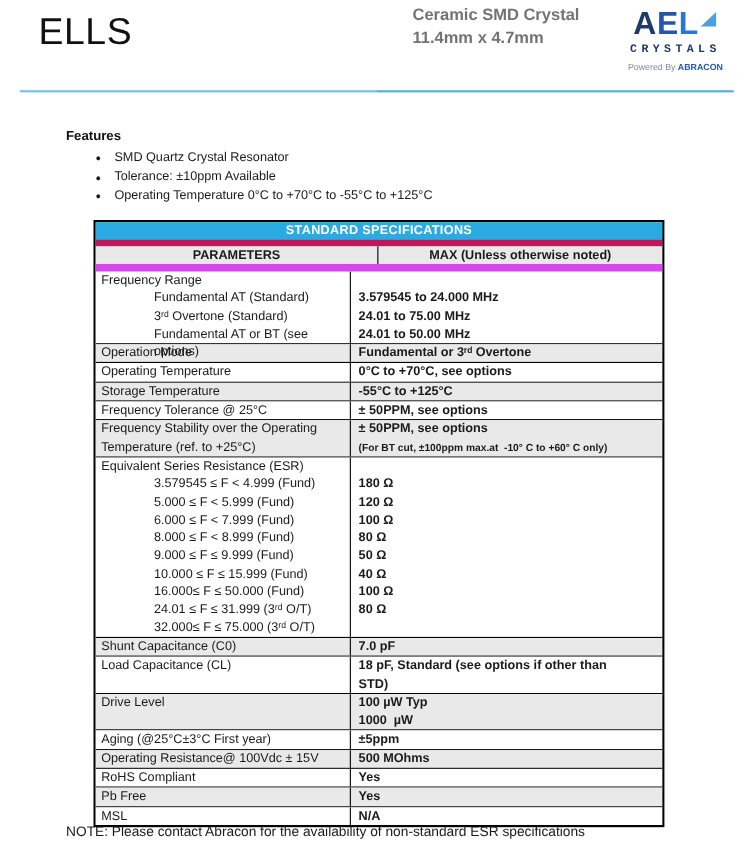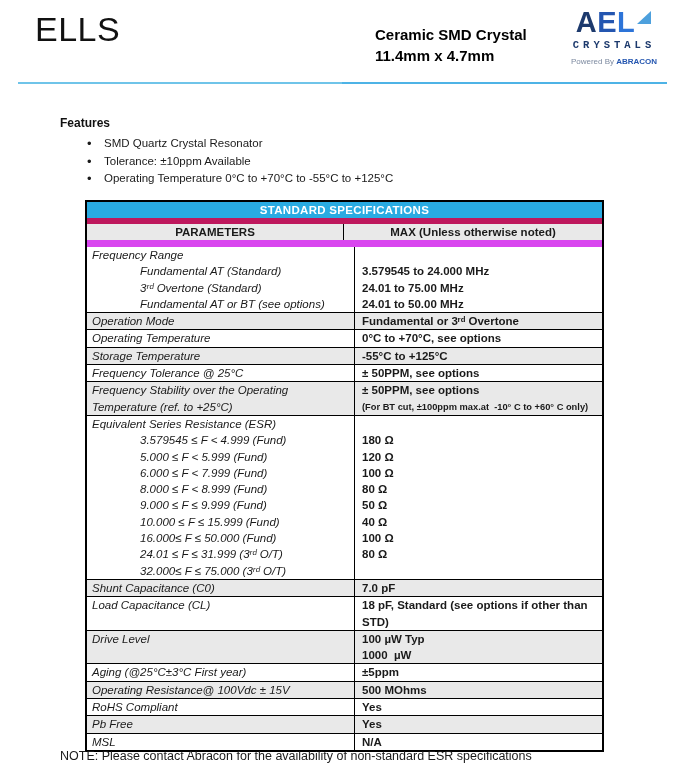--- a/index.html
+++ b/index.html
@@ -10,22 +10,22 @@
     font-family:"Liberation Sans", sans-serif;
     color:#1a1a1a;
     overflow:hidden;
   }
   
   .product-name{
     position:absolute;left:35px;top:10px;
     font-size:34px;font-weight:500;letter-spacing:0.5px;color:#111;
   }
   .doc-title{
-    position:absolute;left:375px;top:24px;
-    font-size:15px;font-weight:700;line-height:1.4;color:#000000;
+    position:absolute;left:375px;top:3px;
+    font-size:15px;font-weight:700;line-height:1.4;color:#737373;
   }
   .logo{
     position:absolute;left:556px;top:8px;width:116px;text-align:center;
   }
   .logo-word{display:flex;justify-content:center;align-items:flex-start;height:30px;}
   .logo-word span{font-size:29px;font-weight:800;line-height:28px;letter-spacing:0.5px;}
   .logo-a{color:#1d3a6d;}
   .logo-e{color:#2456b0;}
   .logo-l{color:#2d74d8;}
   .logo-tri{margin-top:2px;margin-left:1px;}
@@ -62,21 +62,21 @@
   .thead .hcell{
     height:16px;line-height:16px;text-align:center;
     font-size:11.5px;font-weight:700;
   }
   .hcell.left{width:257px;border-right:1px solid #000;box-sizing:border-box;}
   .hcell.right{flex:1;}
   .trow{display:flex;border-bottom:1px solid #000;background:#fff;}
   .trow:last-child{border-bottom:none;}
   .trow.shaded{background:#e9e9e9;}
   .cell{padding:0;}
-  .cell.left{width:268px;border-right:1px solid #000;box-sizing:border-box;padding-left:5px;font-style:italic;}
+  .cell.left{width:232px;border-right:1px solid #000;box-sizing:border-box;padding-left:5px;}
   .cell.right{flex:1;padding-left:7px;}
   .line{
     height:16.3px;line-height:16.3px;font-size:11.5px;white-space:pre-wrap;
     overflow:visible;
   }
   .cell.right .line{font-weight:700;}
   .line.ind{padding-left:48px;}
   .line.small{font-size:9.3px;font-weight:700;}
   
   .note{

